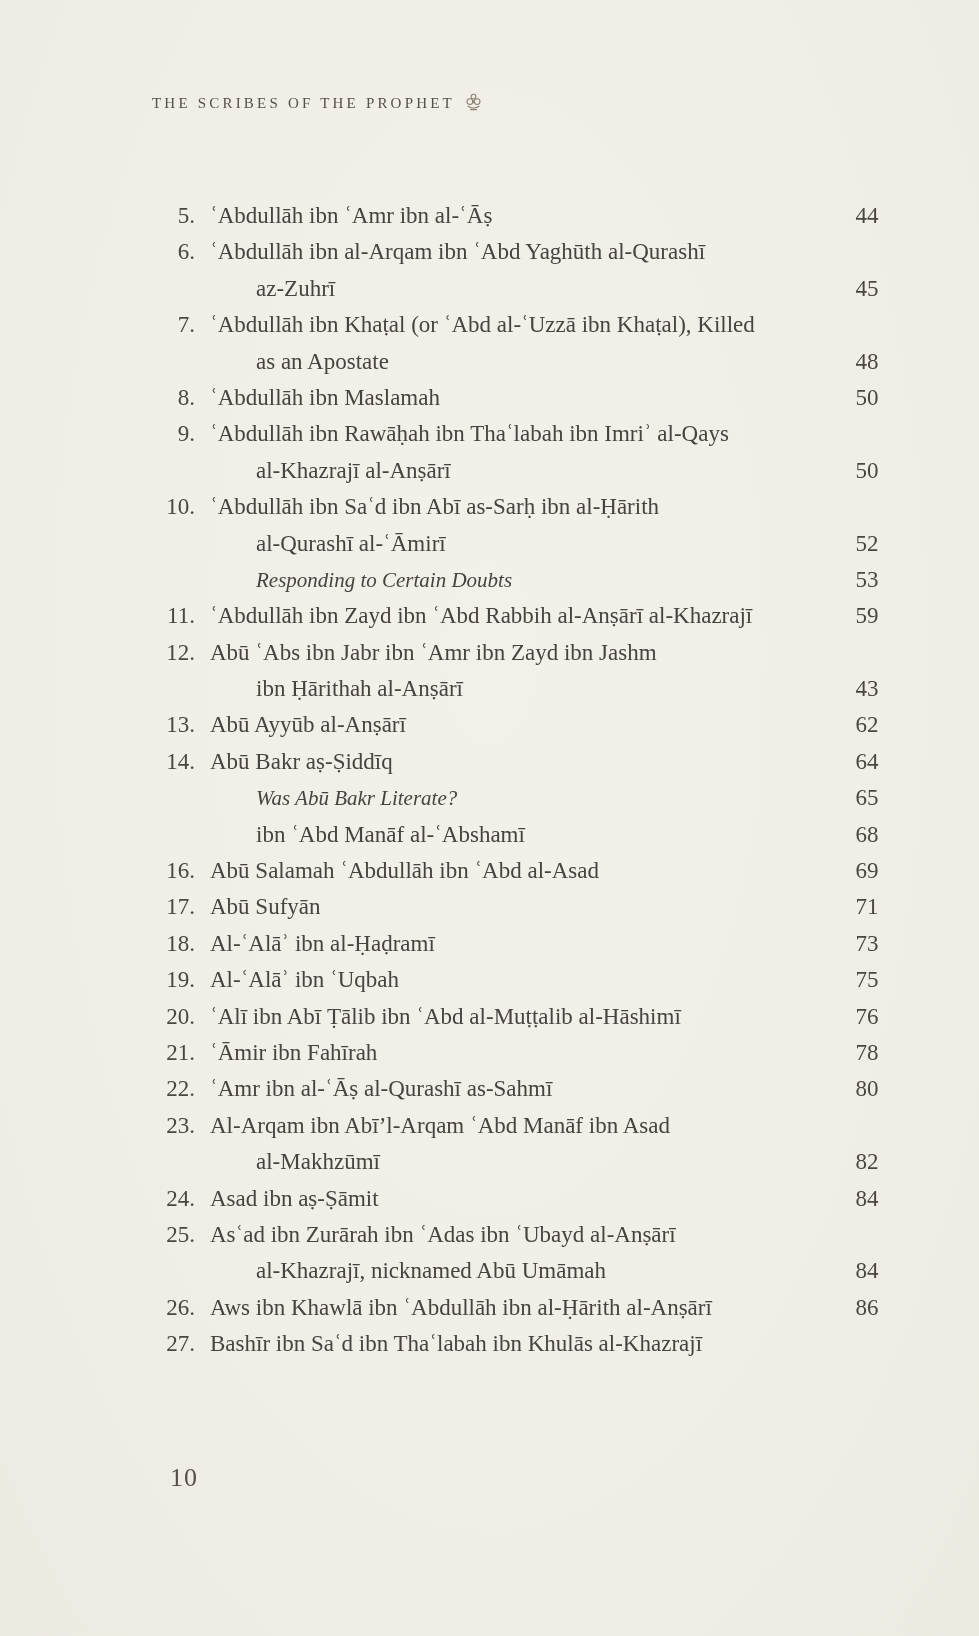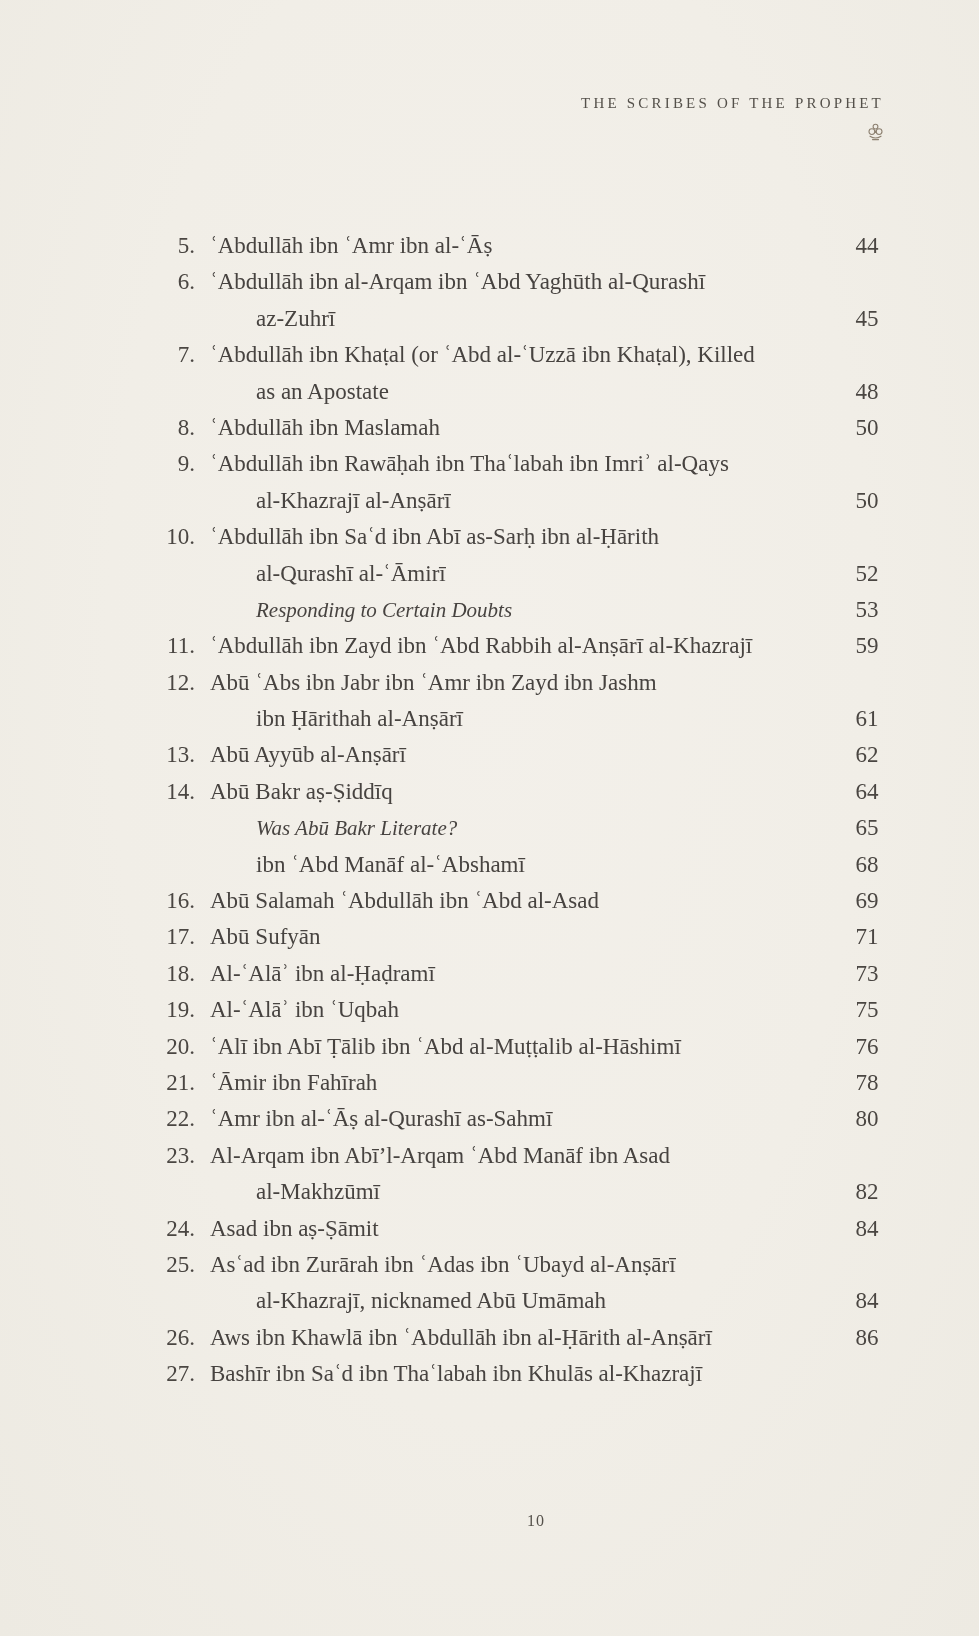--- a/index.html
+++ b/index.html
@@ -14,27 +14,26 @@
     margin: 0 auto;
     background: radial-gradient(ellipse at 50% 40%, #f3f0ea 0%, #f1eee7 55%, #edeae2 100%);
     color: #474340;
     font-family: "Liberation Serif", "DejaVu Serif", serif;
     overflow: hidden;
     box-sizing: border-box;
     padding: 93px 95px 0 152px;
   }
   .running-header {
     display: flex;
-    align-items: flex-end;
+    align-items: flex-start;
     gap: 10px;
     font-size: 15px;
     letter-spacing: 3.2px;
     color: #54504a;
     line-height: 20px;
-    flex-direction: column;
   }
   .ornament {
     display: inline-block;
     margin-top: -1px;
   }
   .toc {
     margin-top: 51px;
   }
   .toc-row {
     display: flex;
@@ -64,25 +63,24 @@
   }
   .toc-page {
     flex: 0 0 auto;
     margin-left: 12px;
     text-align: center;
     min-width: 34px;
     color: #4a4642;
   }
   .folio {
     position: absolute;
-    top: 1512px;
+    top: 1463px;
     left: 152px;
     width: 732px;
-    text-align: center;
-    font-size: 16px;
+    font-size: 26px;
     color: #55514b;
     transform: translateX(18px);
     letter-spacing: 1px;
   }
 </style>
 </head>
 <body>
 
 <div class="page">
 
@@ -164,21 +162,21 @@
         <span class="toc-page">59</span>
       </div>
       <div class="toc-row">
         <span class="toc-num">12.</span>
         <span class="toc-text">Abū ʿAbs ibn Jabr ibn ʿAmr ibn Zayd ibn Jashm</span>
         <span class="toc-page"></span>
       </div>
       <div class="toc-row indent">
         <span class="toc-num"></span>
         <span class="toc-text">ibn Ḥārithah al-Anṣārī</span>
-        <span class="toc-page">61</span>
+        <span class="toc-page">43</span>
       </div>
       <div class="toc-row">
         <span class="toc-num">13.</span>
         <span class="toc-text">Abū Ayyūb al-Anṣārī</span>
         <span class="toc-page">62</span>
       </div>
       <div class="toc-row">
         <span class="toc-num">14.</span>
         <span class="toc-text">Abū Bakr aṣ-Ṣiddīq</span>
         <span class="toc-page">64</span>

